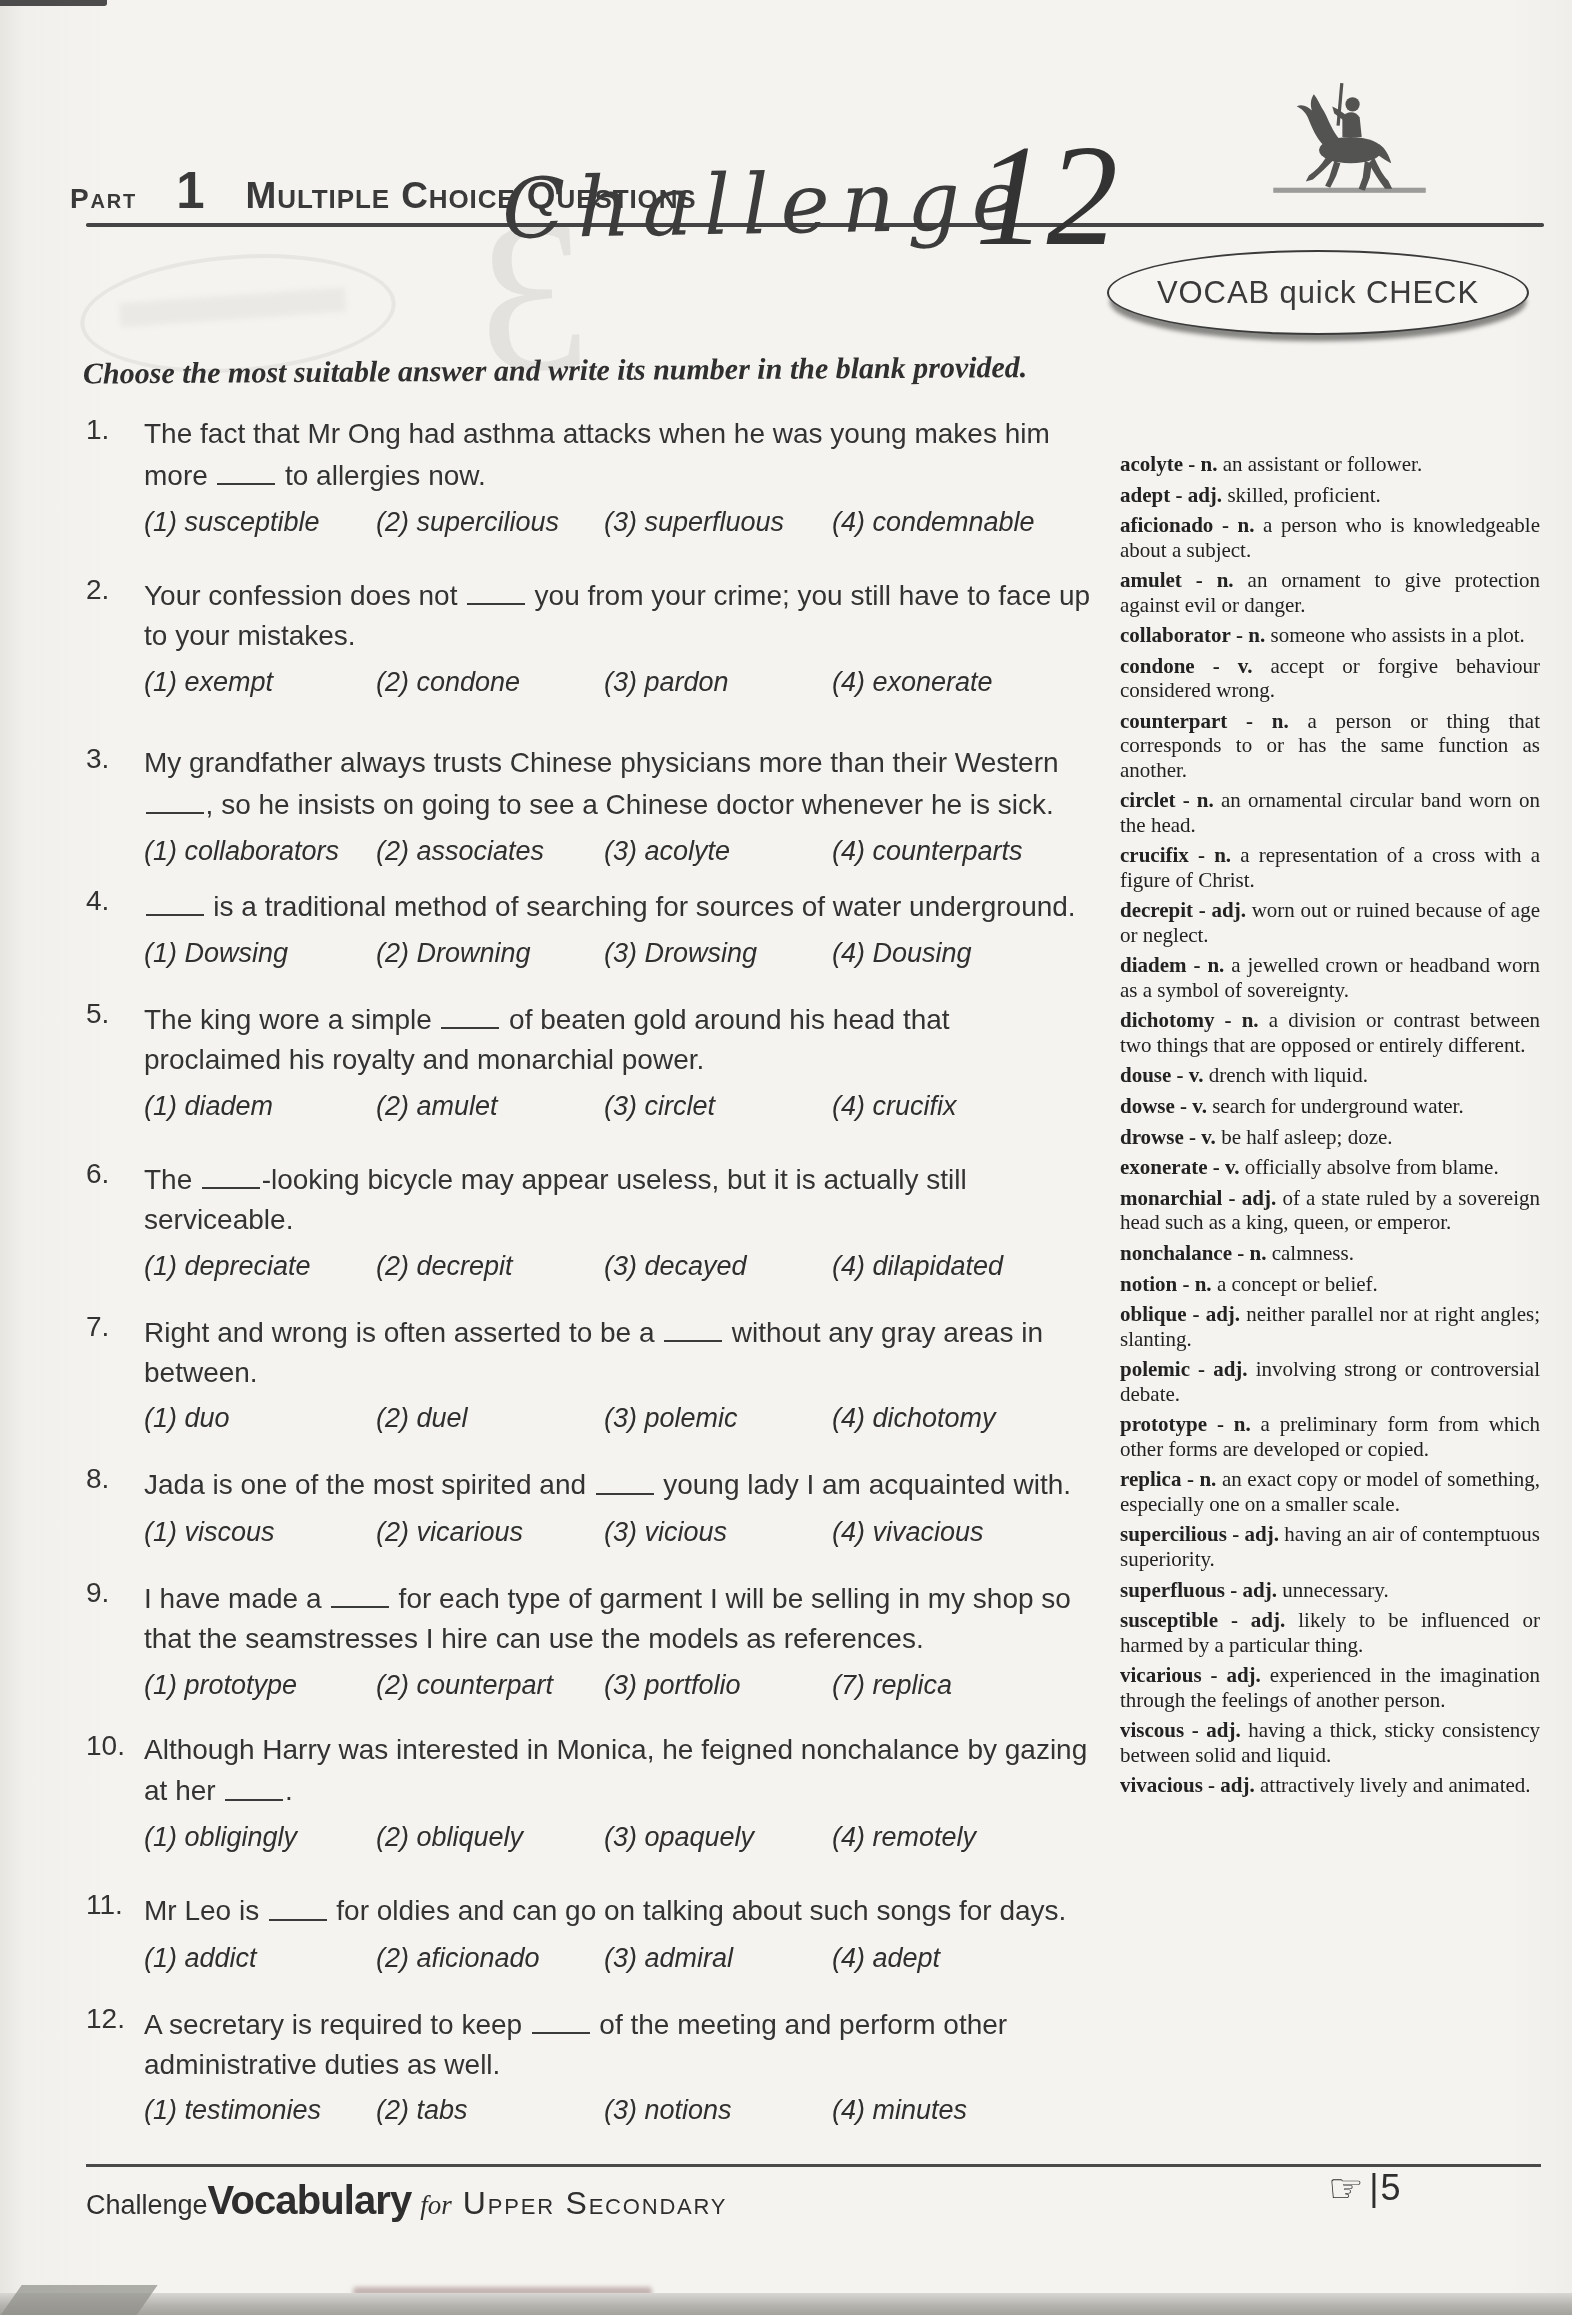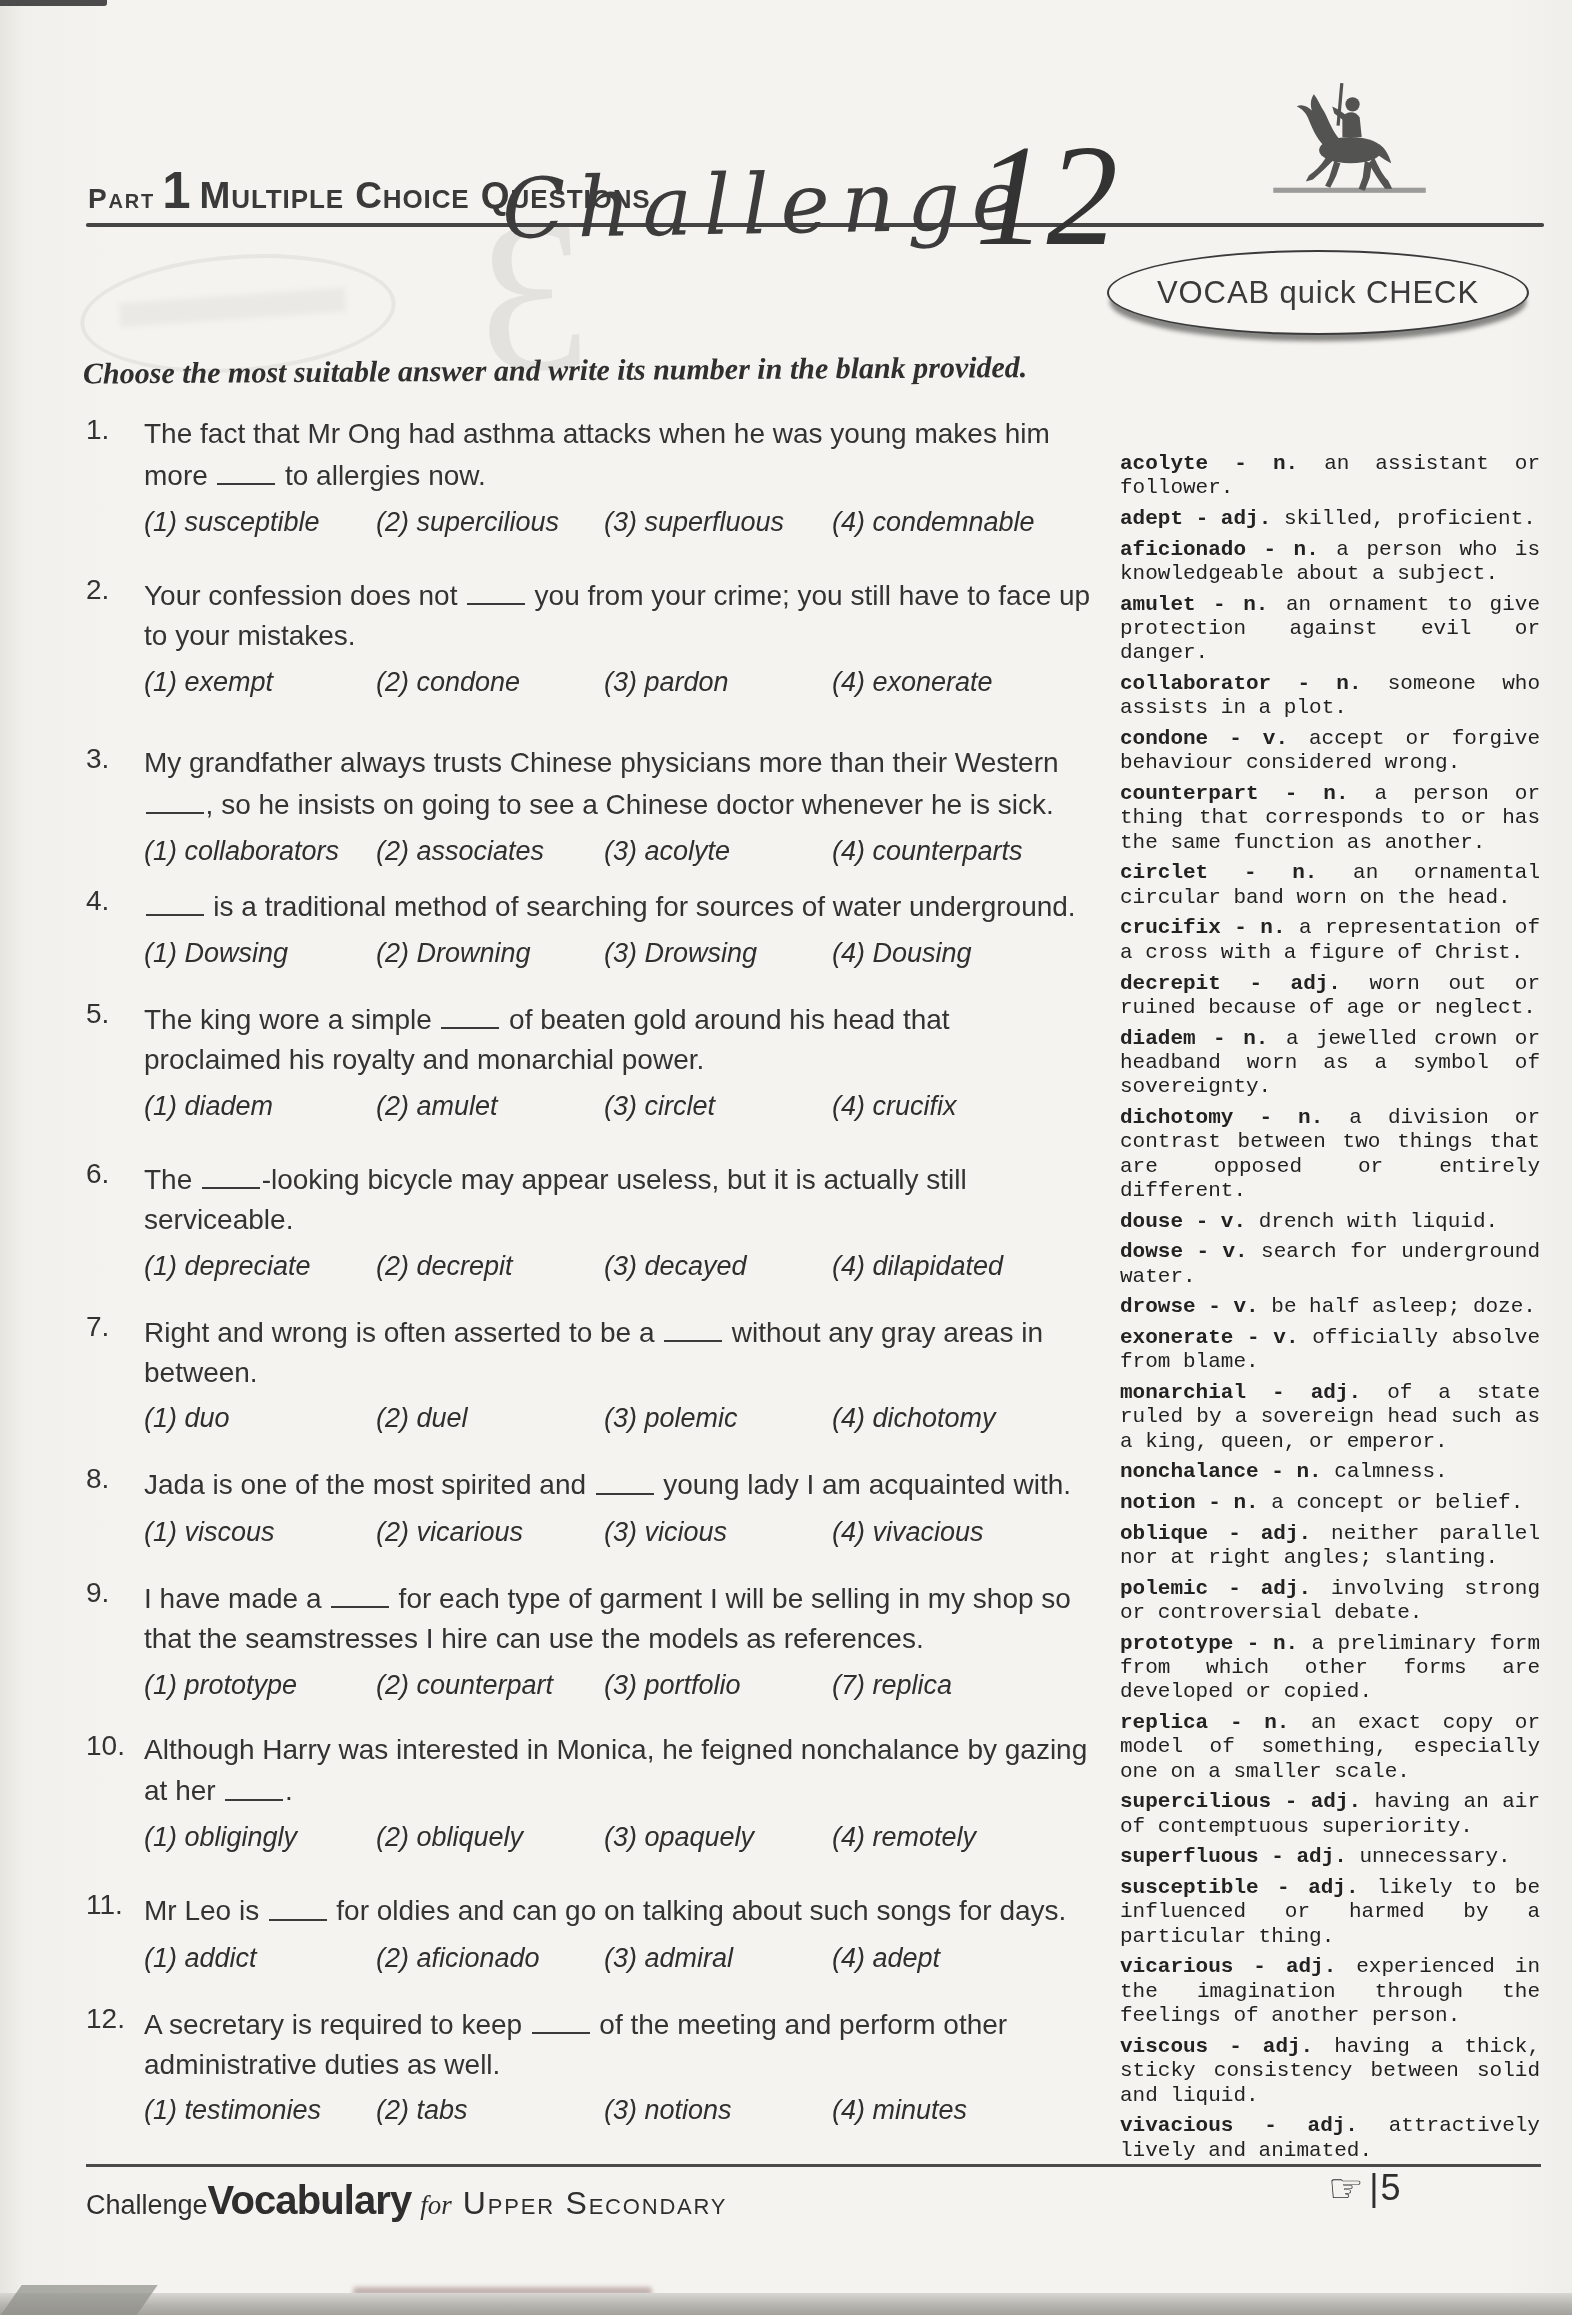--- a/index.html
+++ b/index.html
@@ -14,21 +14,21 @@
   .bottom-strip-dark{position:absolute;left:0;bottom:0;width:136px;height:31px;background:#8f8e89;
         transform:skewX(-35deg);transform-origin:bottom left;opacity:.7;}
   .bottom-smudge{position:absolute;left:353px;bottom:20px;width:299px;height:9px;background:rgba(105,62,62,.35);
         filter:blur(2.3px);border-radius:3.6px;}
   .ghost-three{position:absolute;left:479px;top:172px;font-family:"Liberation Serif",serif;font-size:217px;
         color:rgba(130,130,128,.14);transform:scaleX(-1) rotate(3deg);user-select:none;}
   .ghost-oval{position:absolute;left:80px;top:255px;width:308px;height:109px;border:4.5px solid rgba(120,120,118,.10);
         border-radius:50%;transform:rotate(-4deg);}
   .ghost-oval span{position:absolute;left:36px;top:36px;width:226px;height:23.5px;background:rgba(120,120,118,.08);filter:blur(2.7px);}
   
-  .part-header{position:absolute;left:88px;top:161px;display:flex;align-items:baseline;white-space:nowrap;color:#3a3a3a;}
+  .part-header{position:absolute;left:70px;top:161px;display:flex;align-items:baseline;white-space:nowrap;color:#3a3a3a;gap:32px;}
   .part-word{font-size:28px;font-weight:600;font-variant:small-caps;letter-spacing:1.8px;}
   .part-num{font-size:51px;font-weight:700;margin:0 9px 0 7.2px;}
   .part-title{font-size:37px;font-weight:600;font-variant:small-caps;letter-spacing:0.9px;}
   .header-rule{position:absolute;left:86px;top:223px;width:1458px;height:3.6px;background:#454545;border-radius:1.8px;}
   .knight{position:absolute;left:1265px;top:83px;width:167px;height:122px;}
   
   .challenge-word{position:absolute;left:502px;top:156px;font-family:"DejaVu Serif",serif;font-style:italic;
         font-size:83px;letter-spacing:11.8px;color:#3c3c3c;transform:rotate(-1deg);}
   .challenge-num{position:absolute;left:975px;top:125px;font-family:"Liberation Serif",serif;font-style:italic;
         font-size:143px;color:#333;line-height:1;}
@@ -46,21 +46,21 @@
   .question:nth-child(3){margin-bottom:18px;}
   .question:nth-child(5){margin-bottom:36px;}
   .question:nth-child(10){margin-bottom:36px;}
   .q-num{flex:0 0 58px;font-size:28px;font-weight:400;color:#333;}
   .q-body{flex:1;}
   .q-text{font-size:28px;line-height:1.42;color:#333;}
   .blank{display:inline-block;width:58px;height:1.05em;border-bottom:2.7px solid #3a3a3a;vertical-align:baseline;margin:0 1.8px;}
   .options{display:grid;grid-template-columns:232px 228px 228px 1fr;margin-top:11px;font-style:italic;font-size:27px;color:#2f2f2f;}
   
   .sidebar{position:absolute;left:1120px;top:452px;width:420px;}
-  .vocab-entry{font-family:Liberation Mono, monospace;font-size:21px;line-height:1.16;color:#222;
+  .vocab-entry{font-family:Liberation Serif, serif;font-size:21px;line-height:1.16;color:#222;
         text-align:justify;margin:0 0 6.3px 0;}
   .vw,.vp{font-weight:700;}
   
   .footer-rule{position:absolute;left:86px;top:2164px;width:1455px;height:2.7px;background:#4a4a4a;}
   .footer-left{position:absolute;left:86px;top:2178px;display:flex;align-items:baseline;white-space:nowrap;color:#2e2e2e;}
   .f-advanced{font-size:27px;}
   .f-vocab{font-size:40px;font-weight:700;letter-spacing:-0.9px;}
   .f-for{font-family:"Liberation Serif",serif;font-style:italic;font-size:27px;margin:0 11px 0 9px;}
   .f-level{font-size:32px;font-variant:small-caps;letter-spacing:1.8px;}
   .footer-right{position:absolute;left:1328px;top:2167px;display:flex;align-items:center;color:#2e2e2e;}

